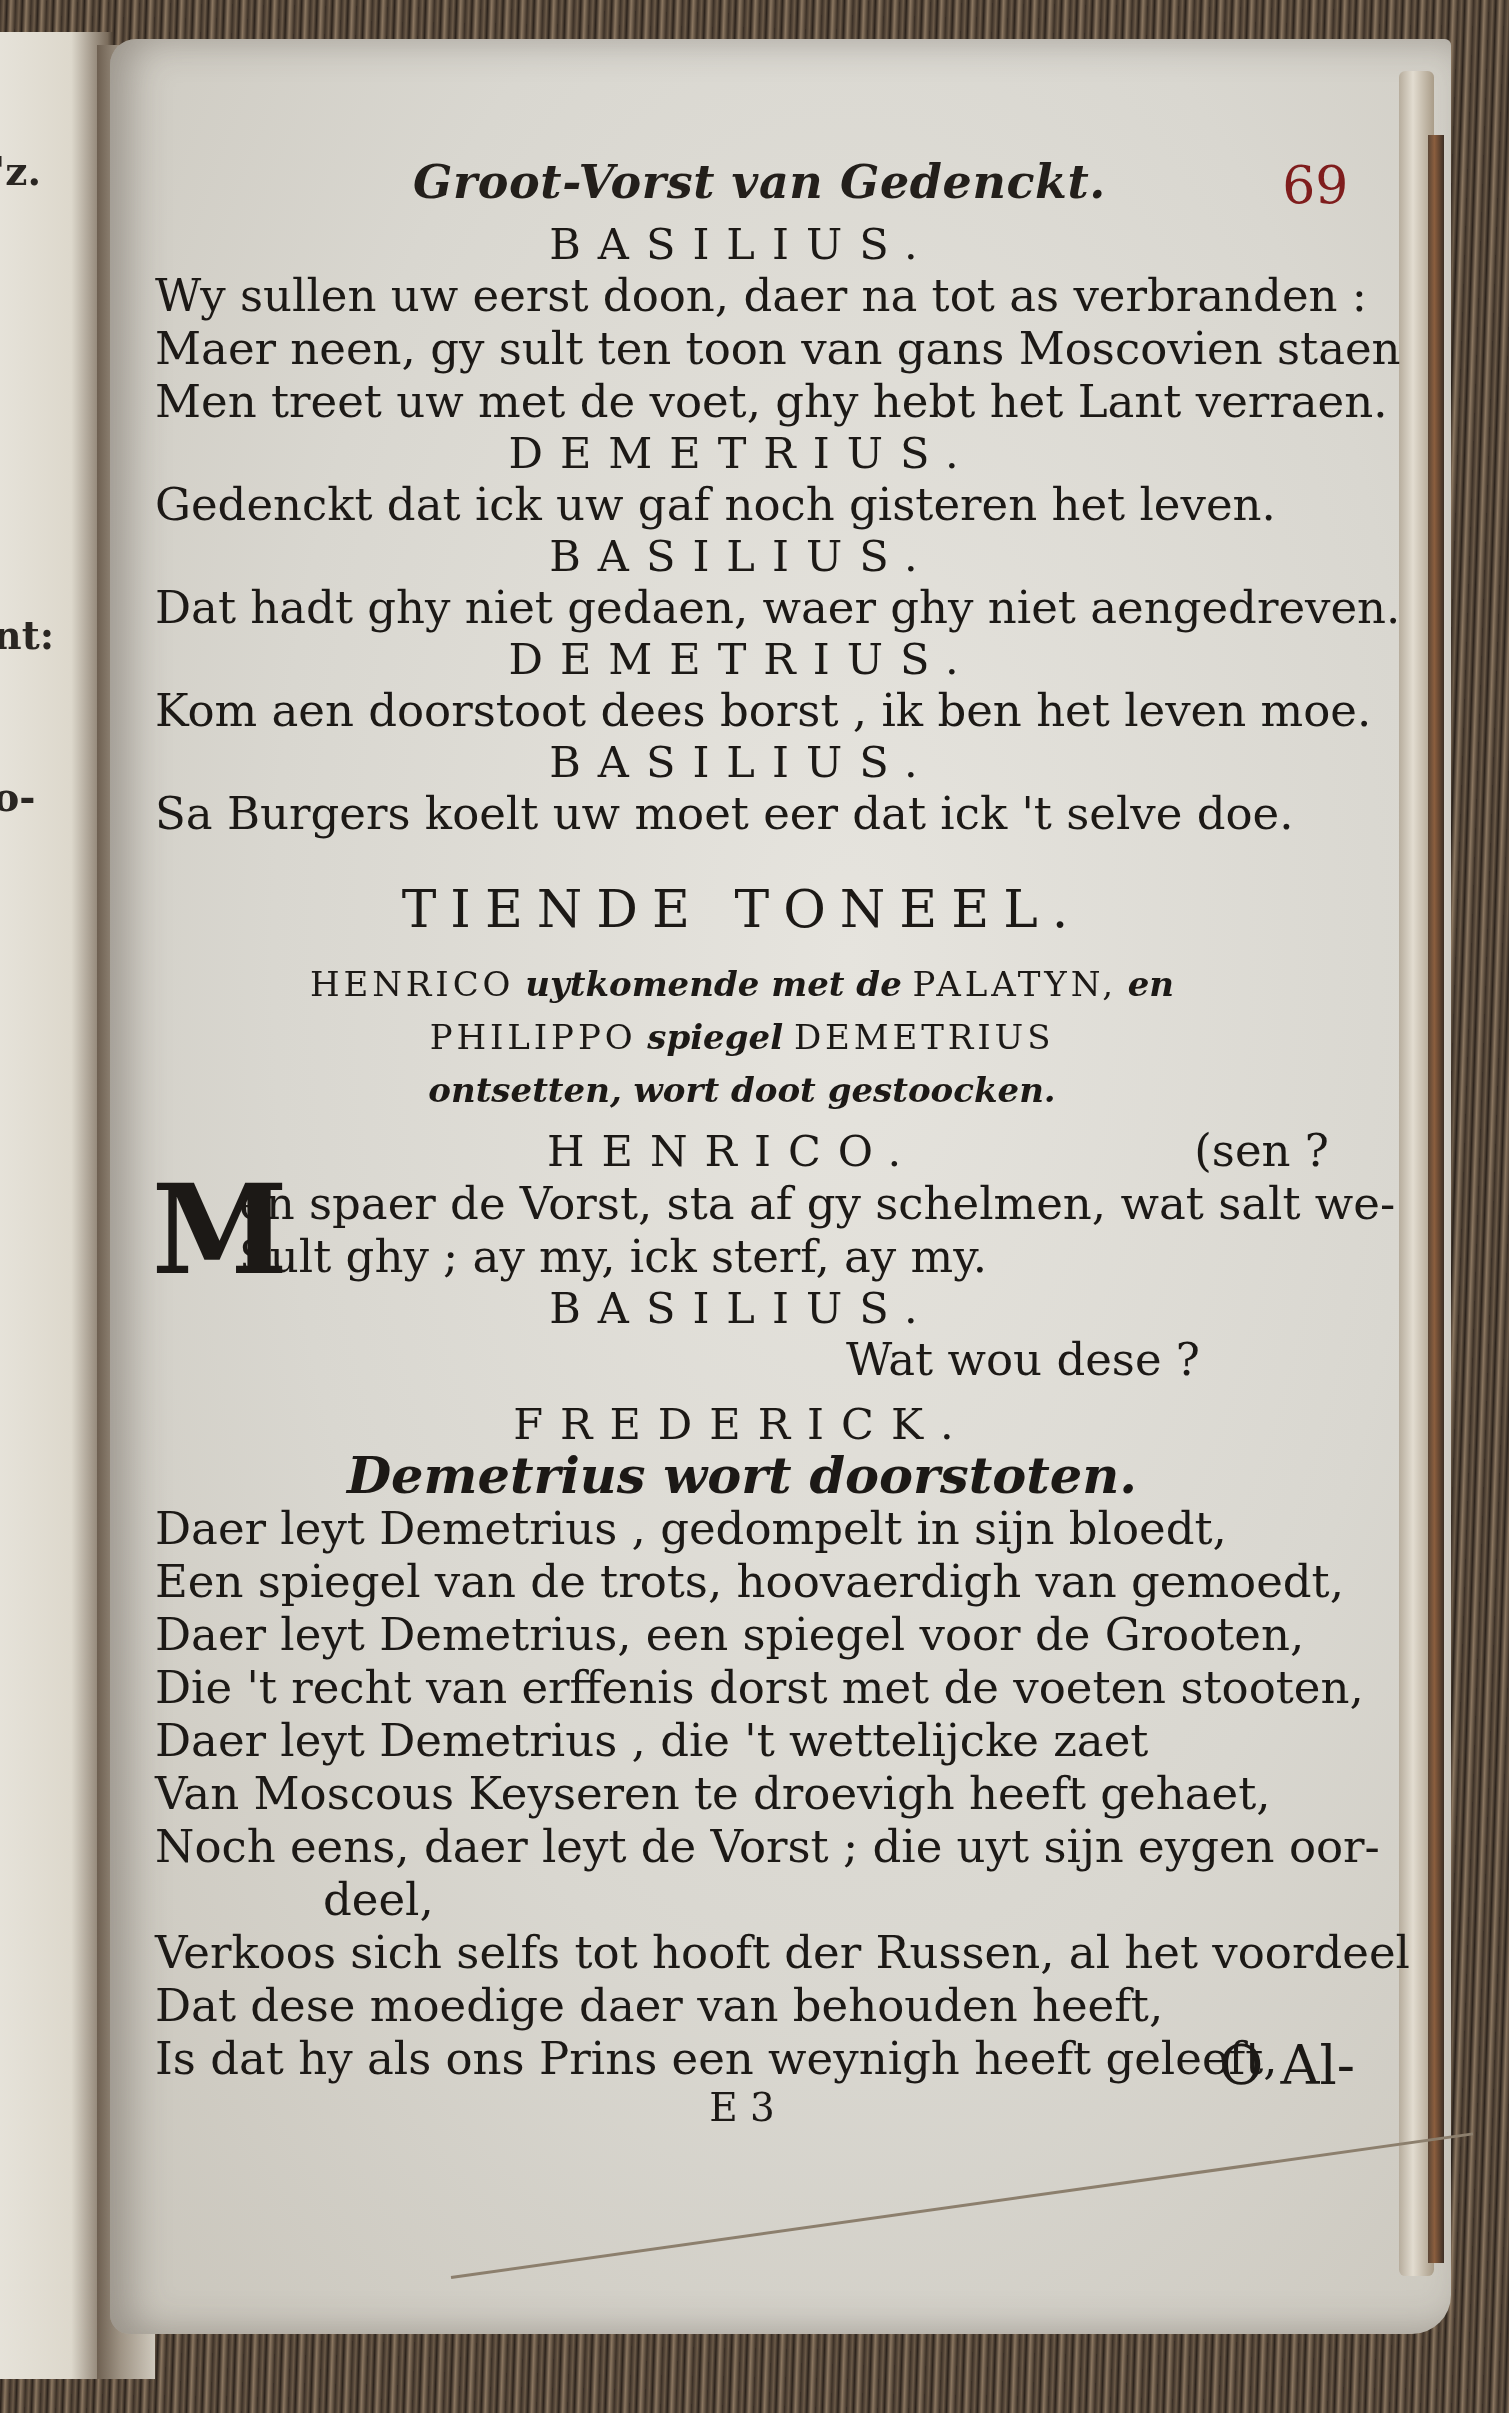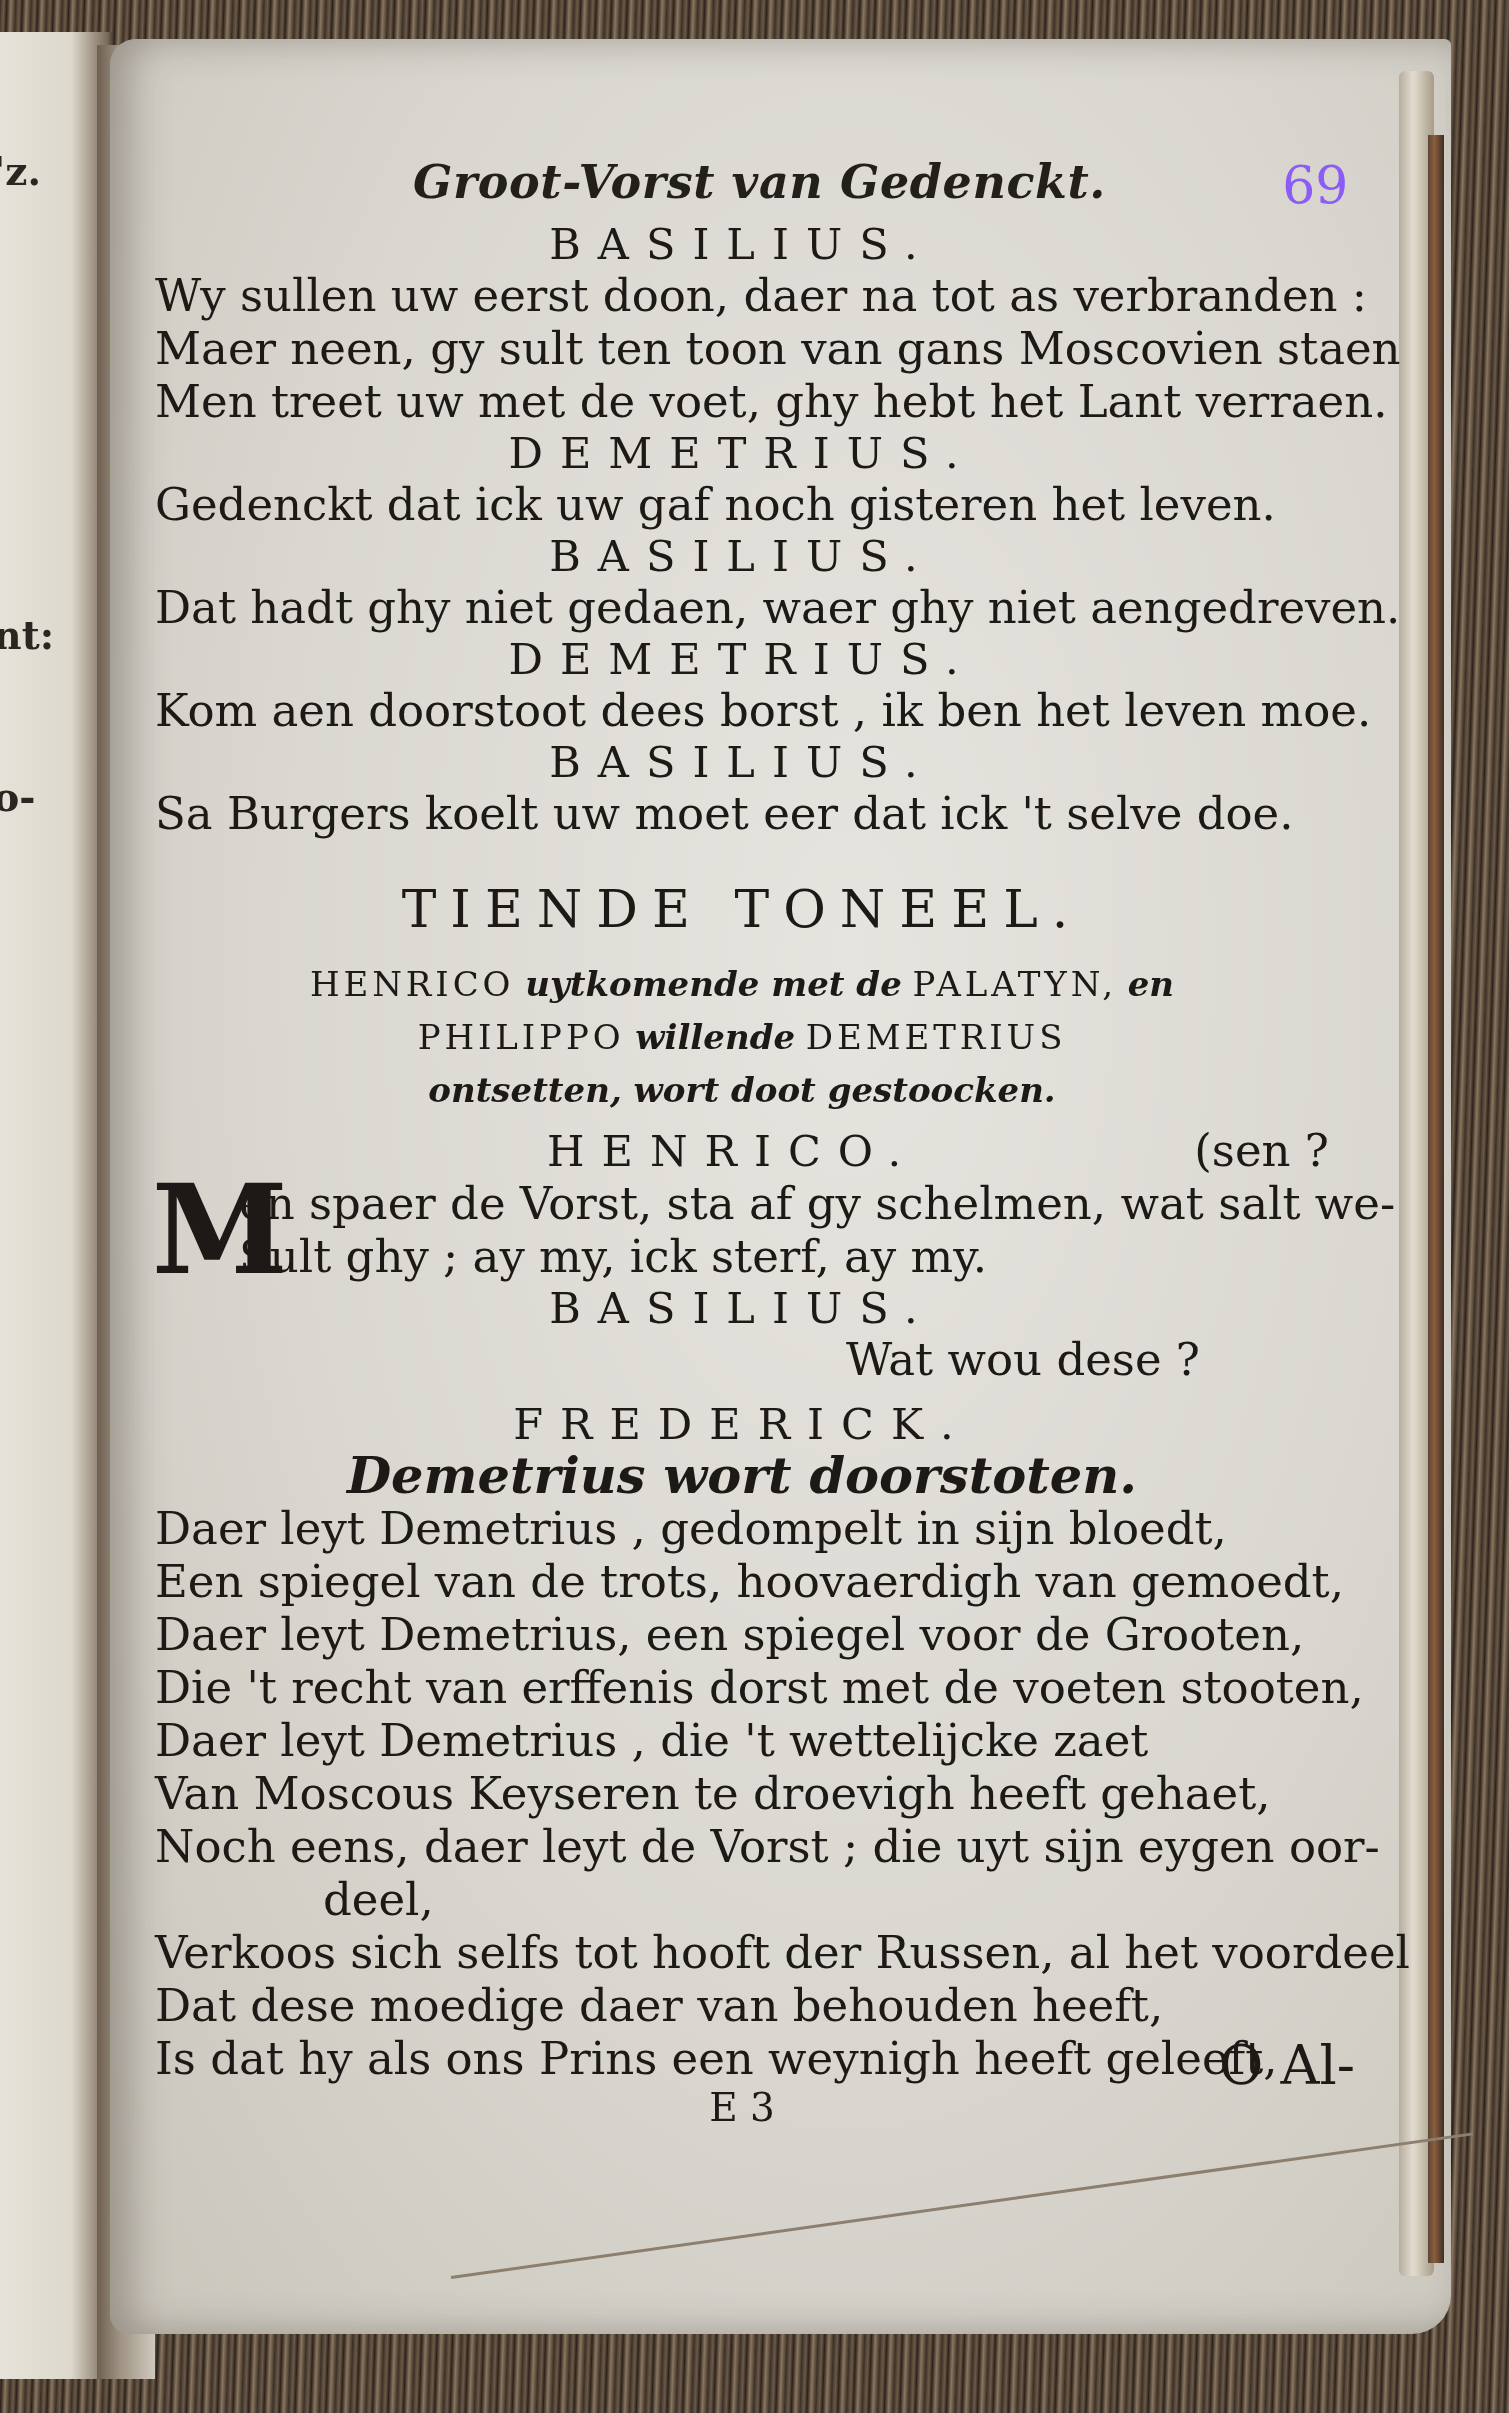--- a/index.html
+++ b/index.html
@@ -46,21 +46,21 @@
     color:#1c1916;
   }
   .running-head {
     position:relative; height:77px;
   }
   .running-title {
     position:absolute; left:258px; top:13px; font-style:italic; font-weight:bold;
     font-size:46px; letter-spacing:0.6px; color:#231f1b;
   }
   .page-number {
-    position:absolute; right:-19.3px; top:13px; font-size:52px; color:#8b5cf6;
+    position:absolute; right:-19.3px; top:13px; font-size:52px; color:#7f1d1d;
   }
   .speaker {
     text-align:center; font-size:43px; letter-spacing:17px; line-height:50px;
     font-variant: small-caps; margin-left:0;
   }
   .line {
     font-size:45px; line-height:53px; white-space:nowrap;
   }
   .scene-title {
     text-align:center; font-size:52px; letter-spacing:14px; margin:39px 0 19.3px 0;
@@ -126,21 +126,21 @@
 
   <div class="stage-dir">
     <div>
       <span class="sc">HENRICO</span>
       <i>uytkomende met de</i>
       <span class="sc">PALATYN,</span>
       <i>en</i>
     </div>
     <div>
       <span class="sc">PHILIPPO</span>
-      <i>willende</i>
+      <i>spiegel</i>
       <span class="sc">DEMETRIUS</span>
     </div>
     <div><i>ontsetten, wort doot gestoocken.</i></div>
   </div>
 
   <div class="row-flex" style="margin-top:7px">
     <span style="width:116px"></span>
     <span class="speaker">HENRICO.</span>
     <span class="line">(sen ?</span>
   </div>

